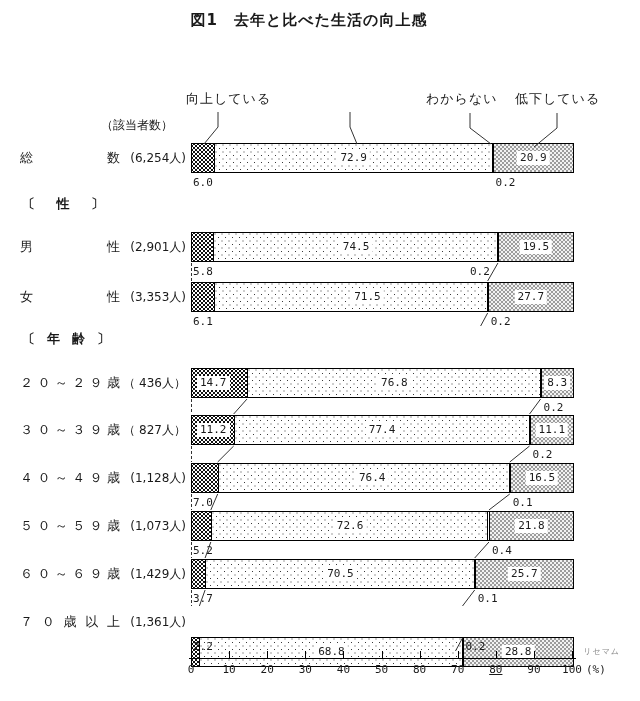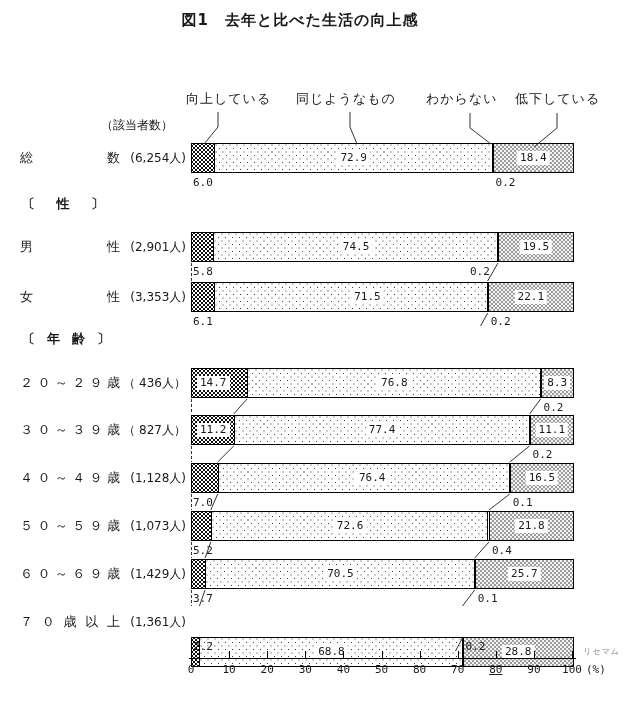--- a/index.html
+++ b/index.html
@@ -1,19 +1,19 @@
 <!DOCTYPE html>
 <html><head>
 <meta charset="utf-8">
 <style>
   html,body{margin:0;padding:0;background:#fff;}
   .canvas{position:relative;width:640px;height:701px;background:#fff;overflow:hidden;
           font-family:"DejaVu Sans","Liberation Sans",sans-serif;color:#1a1a1a;}
   .title{position:absolute;top:11px;left:0;width:600px;text-align:center;
-         font-size:15px;font-weight:bold;letter-spacing:1px;}
+         font-size:15px;font-weight:bold;letter-spacing:1px;padding-left:9px;}
   .note{position:absolute;top:117px;left:101px;font-size:12px;}
   .legend-label{position:absolute;top:90px;font-size:13px;letter-spacing:1px;white-space:nowrap;}
   .lg0{left:186px;} .lg1{left:296px;} .lg2{left:426px;} .lg3{left:515px;}
   .section{position:absolute;left:22px;display:flex;justify-content:space-between;
            font-size:13px;font-weight:bold;}
   .row-name{position:absolute;left:20px;width:100px;height:30px;display:flex;
             justify-content:space-between;align-items:center;font-size:13px;}
   .row-count{position:absolute;left:116px;width:70px;height:30px;display:flex;
              justify-content:flex-end;align-items:center;font-size:12px;white-space:nowrap;}
   .bar{position:absolute;left:191px;width:383px;height:30px;border:1px solid #000;
@@ -49,21 +49,20 @@
            letter-spacing:1px;z-index:5;}
 </style>
 </head>
 <body>
 
 <div class="canvas">
   <div class="title">図1　去年と比べた生活の向上感</div>
   <div class="note">（該当者数）</div>
 
   <div class="legend-label lg0">向上している</div>
-  <div class="legend-label lg1">同じようなもの</div>
   <div class="legend-label lg2">わからない</div>
   <div class="legend-label lg3">低下している</div>
 
   <div id="rows">
       <div class="section" style="top: 195px; width: 82px;">
         <span>〔</span>
         <span>性</span>
         <span>〕</span>
       </div>
       <div class="section" style="top: 330px; width: 88px;">
@@ -76,21 +75,21 @@
         <span>総</span>
         <span>数</span>
       </div>
       <div class="row-count" style="top: 143px;">(6,254人)</div>
       <div class="bar" style="top: 143px; padding-left: 37px;">
         <div class="seg seg-improve" style="left: 0px; width: 22.86px;"></div>
         <div class="seg seg-same" style="left: 22.86px; width: 277.749px;"></div>
         <div class="seg seg-unknown" style="left: 300.609px; width: 1px;"></div>
         <div class="seg seg-decline" style="left: 301.609px; width: 79.391px;"></div>
         <div class="vbox" style="top: 7px; left: 161.734px; transform: translateX(-50%);">72.9</div>
-        <div class="vbox" style="top: 7px; left: 341.305px; transform: translateX(-50%);">18.4</div>
+        <div class="vbox" style="top: 7px; left: 341.305px; transform: translateX(-50%);">20.9</div>
       </div>
       <div class="vunder" style="left: 193px; top: 177px;">6.0</div>
       <div class="vunder" style="left: 495.609px; top: 177px;">0.2</div>
       <div class="row-name" style="top: 232px;">
         <span>男</span>
         <span>性</span>
       </div>
       <div class="row-count" style="top: 232px;">(2,901人)</div>
       <div class="bar" style="top: 232px;">
         <div class="seg seg-improve" style="left: 0px; width: 22.098px;"></div>
@@ -106,21 +105,21 @@
         <span>女</span>
         <span>性</span>
       </div>
       <div class="row-count" style="top: 282px;">(3,353人)</div>
       <div class="bar" style="top: 282px;">
         <div class="seg seg-improve" style="left: 0px; width: 23.241px;"></div>
         <div class="seg seg-same" style="left: 23.241px; width: 272.415px;"></div>
         <div class="seg seg-unknown" style="left: 295.656px; width: 1px;"></div>
         <div class="seg seg-decline" style="left: 296.656px; width: 84.344px;"></div>
         <div class="vbox" style="top: 7px; left: 159.448px; transform: translateX(-50%); margin-left: 16px;">71.5</div>
-        <div class="vbox" style="top: 7px; left: 338.828px; transform: translateX(-50%);">22.1</div>
+        <div class="vbox" style="top: 7px; left: 338.828px; transform: translateX(-50%);">27.7</div>
       </div>
       <div class="vunder" style="left: 193px; top: 316px;">6.1</div>
       <div class="vunder" style="left: 490.656px; top: 316px;">0.2</div>
       <div class="row-name" style="top: 368px;">
         <span>２</span>
         <span>０</span>
         <span>～</span>
         <span>２</span>
         <span>９</span>
         <span>歳</span>

